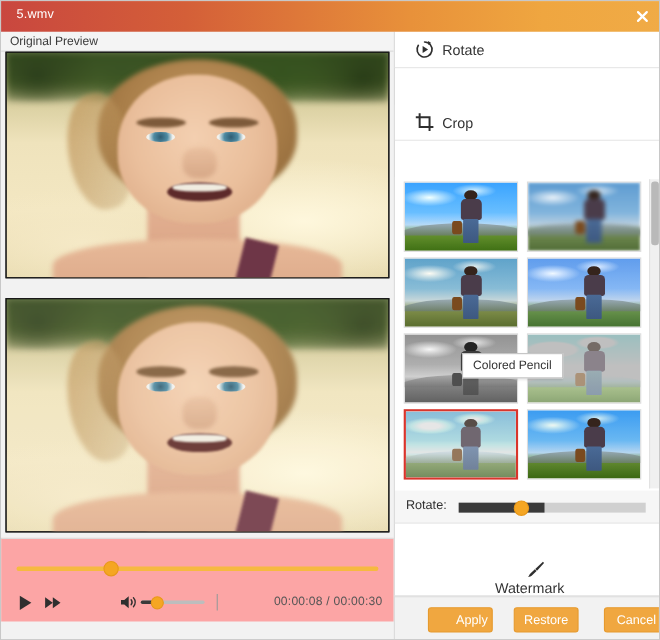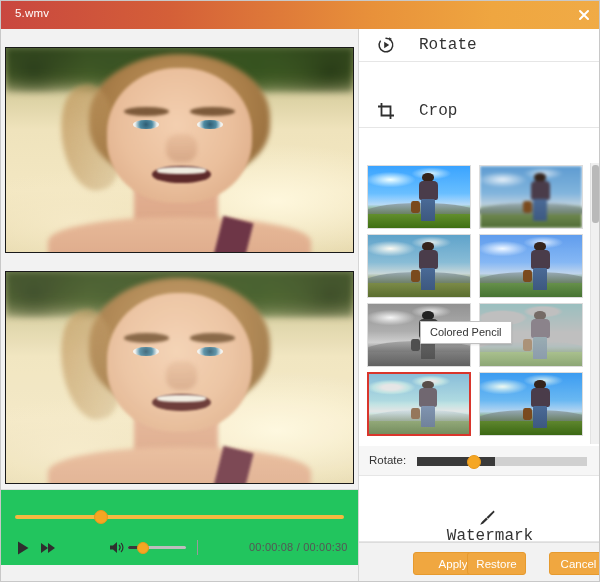--- a/index.html
+++ b/index.html
@@ -202,21 +202,21 @@
     position: absolute; inset: 0;
     background: rgba(255, 238, 200, 0.10);
     mix-blend-mode: screen;
   }
 
   
   .transport {
     position: absolute;
     left: 0; top: 460px;
     width: 357px; height: 76px;
-    background: #22c55e;
+    background: #fca5a5;
     border-top: 1px solid #dcdcdc;
     box-sizing: border-box;
   }
   .progress-track {
     position: absolute;
     left: 14px; top: 25px;
     width: 329px; height: 4px;
     border-radius: 2px;
     background: #f6b940;
     cursor: pointer;
@@ -314,24 +314,23 @@
     border-bottom: 1px solid #3d3d3d;
   }
   .menu-icon {
     width: 26px;
     margin-left: 14px;
     display: flex;
     align-items: center;
     justify-content: center;
   }
   .menu-label {
-    margin-left: 20px;
-    font-size: 16px;
+    margin-left: 3px;
+    font-size: 13px;
     color: #333;
-    font-family: Liberation Mono, monospace;
   }
   .menu-row.active .menu-label { color: #ffffff; }
 
   .row-rotate    { top: 0px; }
   .row-clip      { top: 33px; }
   .row-crop      { top: 66px; }
   .row-effect    { top: 99px; }
   .row-adjust    { top: 447px; }
   .row-watermark { top: 480px; flex-direction: column; }
 
@@ -510,40 +509,41 @@
     border-radius: 3px;
     background: #f0a740;
     border: 1px solid #e69a2e;
     color: #ffffff;
     font-size: 11.5px;
     font-family: "Liberation Sans", sans-serif;
     cursor: pointer;
     padding: 0;
     box-sizing: border-box;
   }
-  .btn-apply   { left: 54px; padding-left: 21px; }
+  .btn-apply   { left: 30px; padding-left: 21px; }
   .btn-restore { left: 108px; }
   .btn-cancel  { left: 174px; margin-left: 16px; }
 </style>
 </head>
 <body>
 
 <div id="app">
 
   <div class="titlebar">
     <div class="title-text">5.wmv</div>
     <div class="close-btn">
       <svg width="12" height="12" viewBox="0 0 12 12">
         <path d="M2 2 L10 10 M10 2 L2 10" stroke="#ffffff" stroke-width="2" stroke-linecap="round" fill="none"></path>
       </svg>
     </div>
   </div>
 
   <div class="left-pane">
 
+    <div class="pane-label label-original">Original Preview</div>
 
     <div class="video-frame frame-original">
       <div class="scene">
         <div class="sand"></div>
         <div class="foliage"></div>
         <div class="hair-back"></div>
         <div class="hair-wisp"></div>
         <div class="neck"></div>
         <div class="shoulder"></div>
         <div class="strap"></div>

